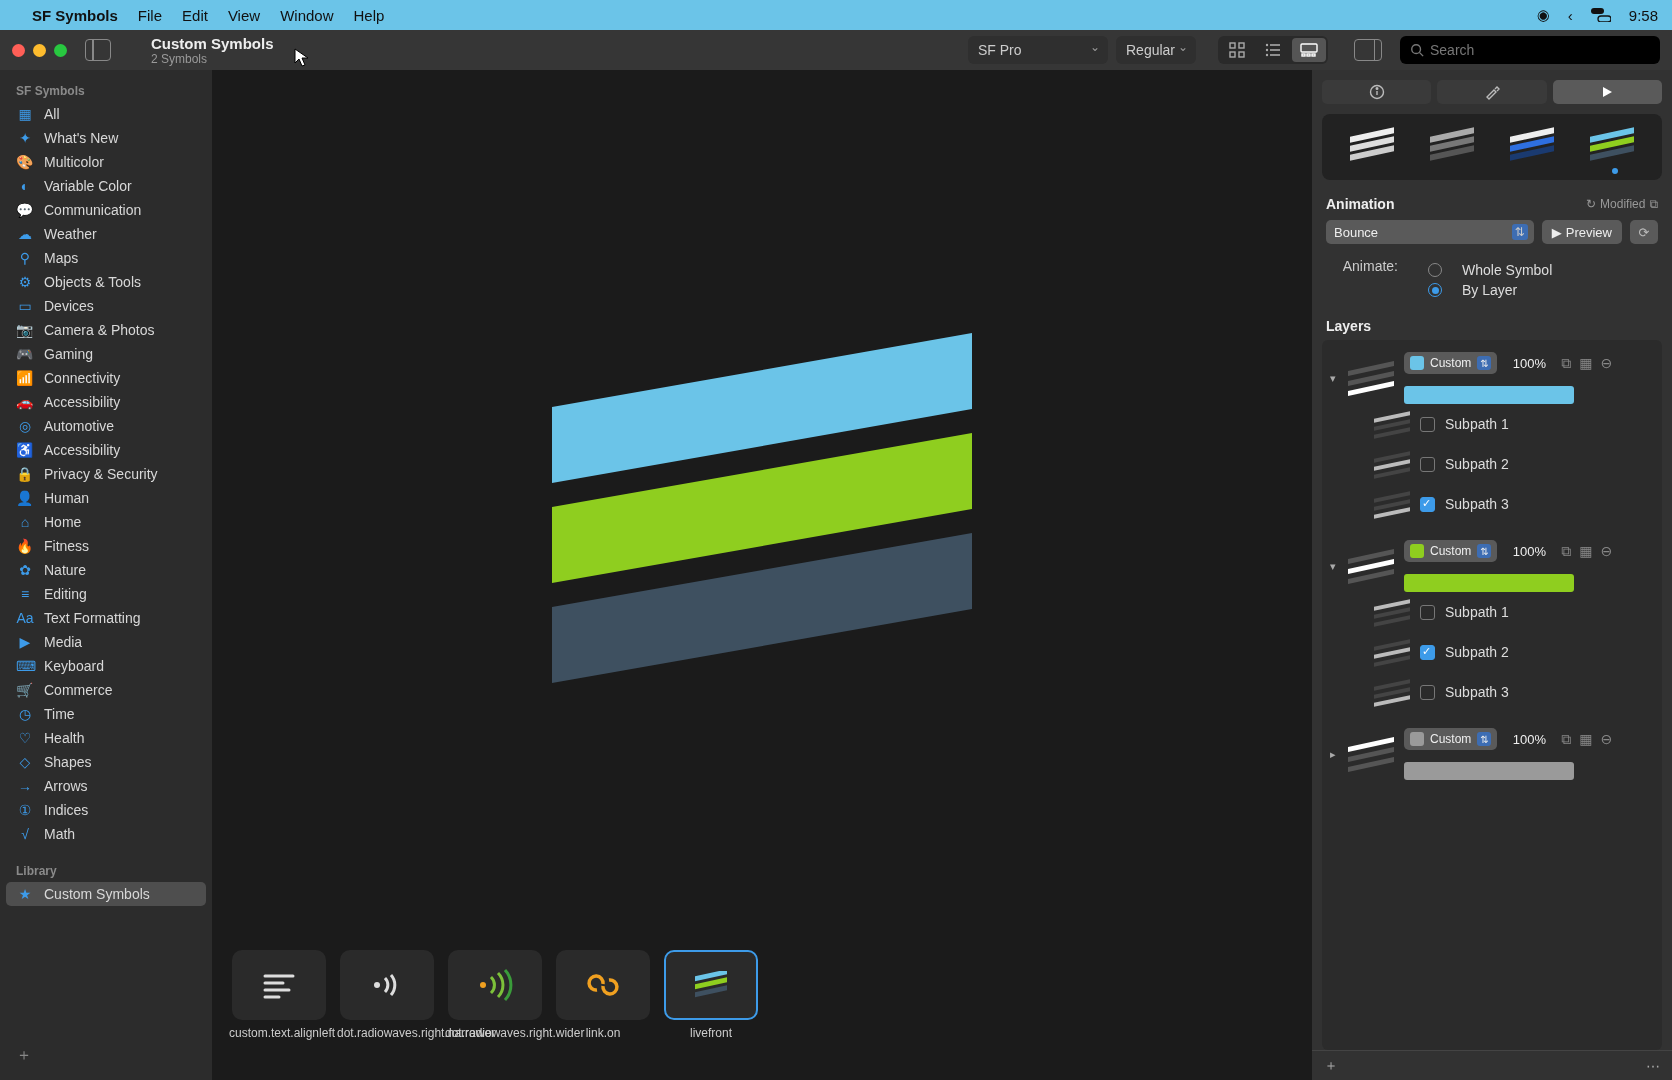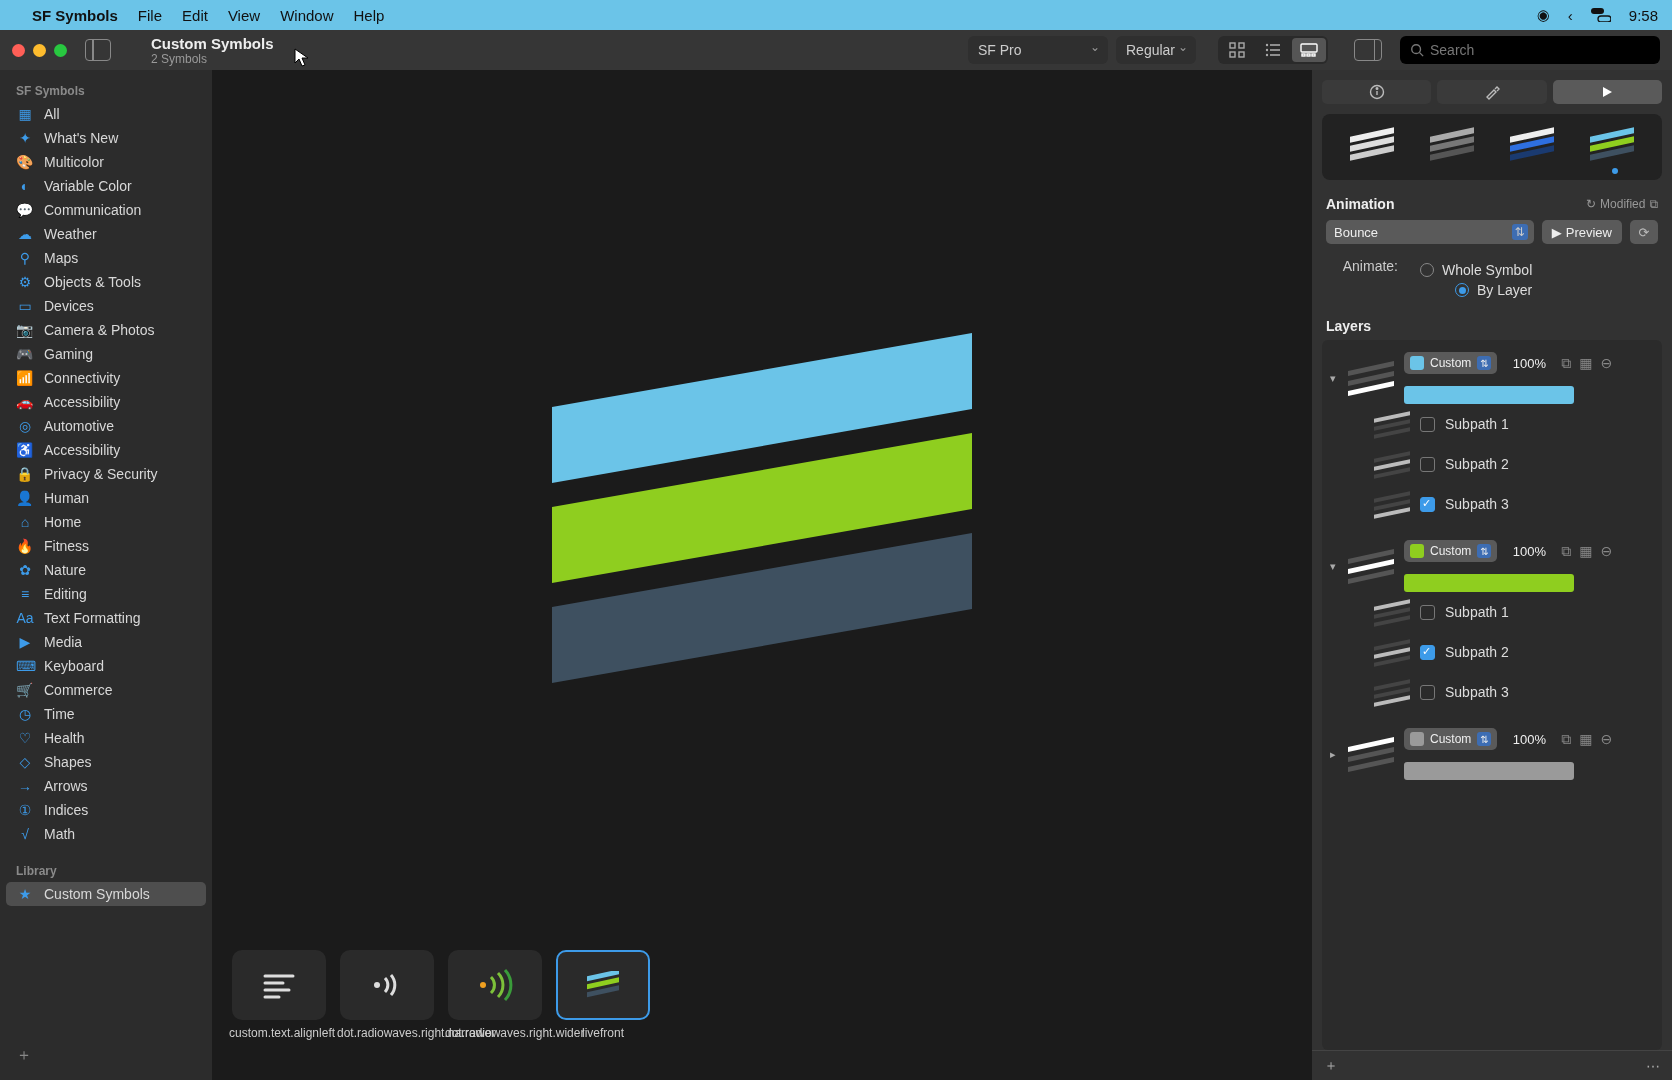--- a/index.html
+++ b/index.html
@@ -64,21 +64,21 @@
   .dotind { position:absolute; bottom:6px; right:44px; width:6px; height:6px; border-radius:50%; background:#3d9be9;}
   .section { padding:6px 14px;}
   .sec-title { font-size:14px; font-weight:600; color:#eee; display:flex; align-items:center; justify-content:space-between;}
   .sec-title .mod { font-size:12px; color:#999; font-weight:400; display:flex; align-items:center; gap:4px;}
   .row { display:flex; align-items:flex-end; gap:8px; margin-top:8px;}
   .dropdown { flex:1; background:#5a5a5a; border-radius:5px; height:24px; display:flex; align-items:center; padding:0 8px; color:#eee; font-size:13px; position:relative;}
   .dropdown .chev { position:absolute; right:6px; color:#ccc; font-size:12px; background:#3d6db3; border-radius:3px; width:16px; height:16px; display:flex; align-items:center; justify-content:center;}
   .btn { background:#5a5a5a; border-radius:5px; height:24px; padding:0 10px; display:flex; align-items:center; gap:4px; color:#eee; font-size:13px;}
   .btn.icon { padding:0; width:28px; justify-content:center; color:#bbb;}
   .radiogrp { margin-left:6px;}
-  .radio-row { display:flex; align-items:center; gap:8px; margin:4px 8px;justify-content:flex-end;}
+  .radio-row { display:flex; align-items:center; gap:20px; margin:4px 16px;}
   .radio { width:14px; height:14px; border-radius:50%; border:1.5px solid #888; display:inline-block; position:relative;}
   .radio.checked { border-color:#3d9be9;}
   .radio.checked::after{content:""; position:absolute; inset:2.5px; border-radius:50%; background:#3d9be9;}
   .fieldlbl { width:72px; text-align:right; color:#ccc; font-size:14px;}
   .layers-head { font-size:14px; font-weight:600; padding:10px 14px 6px 14px; color:#eee;}
   .layerlist { flex:1; overflow:auto; background:#2b2b2b; margin:0 10px 0 10px; border-radius:6px; padding:6px 0;}
   .layergroup { padding:6px 8px 10px 8px;}
   .lg-head { display:flex; align-items:center; gap:6px;}
   .lg-head .disc { color:#aaa; font-size:11px; width:12px;}
   .lg-thumb { width:46px; height:32px; position:relative; margin-right:4px;}
@@ -351,20 +351,29 @@
             <div class="box">
               <svg width="44" height="34" fill="none">
                 <circle cx="10" cy="17" r="3" fill="#f0a020"></circle>
                 <path d="M18 9 A11 11 0 0 1 18 25" stroke="#7dc23a" stroke-width="3"></path>
                 <path d="M25 5 A17 17 0 0 1 25 29" stroke="#7dc23a" stroke-width="3"></path>
                 <path d="M32 2 A22 22 0 0 1 32 32" stroke="#3a9c3a" stroke-width="3"></path>
               </svg>
             </div>
             <div class="lbl">dot.radiowaves.right.wider</div>
           </div>
+          <div class="thumb">
+            <div class="box">
+              <svg width="40" height="30" fill="none" stroke="#f0a020" stroke-width="3.5">
+                <path d="M14 20 A7 7 0 1 1 20 14"></path>
+                <path d="M26 10 A7 7 0 1 1 20 16"></path>
+              </svg>
+            </div>
+            <div class="lbl">link.on</div>
+          </div>
           <div class="thumb selected">
             <div class="box">
               <svg width="40" height="28">
                 <g transform="skewY(-12)">
                   <rect x="4" y="6" width="32" height="5" fill="#6bc4e8"></rect>
                   <rect x="4" y="14" width="32" height="5" fill="#8fce1f"></rect>
                   <rect x="4" y="22" width="32" height="5" fill="#3e5060"></rect>
                 </g>
               </svg>
             </div>

